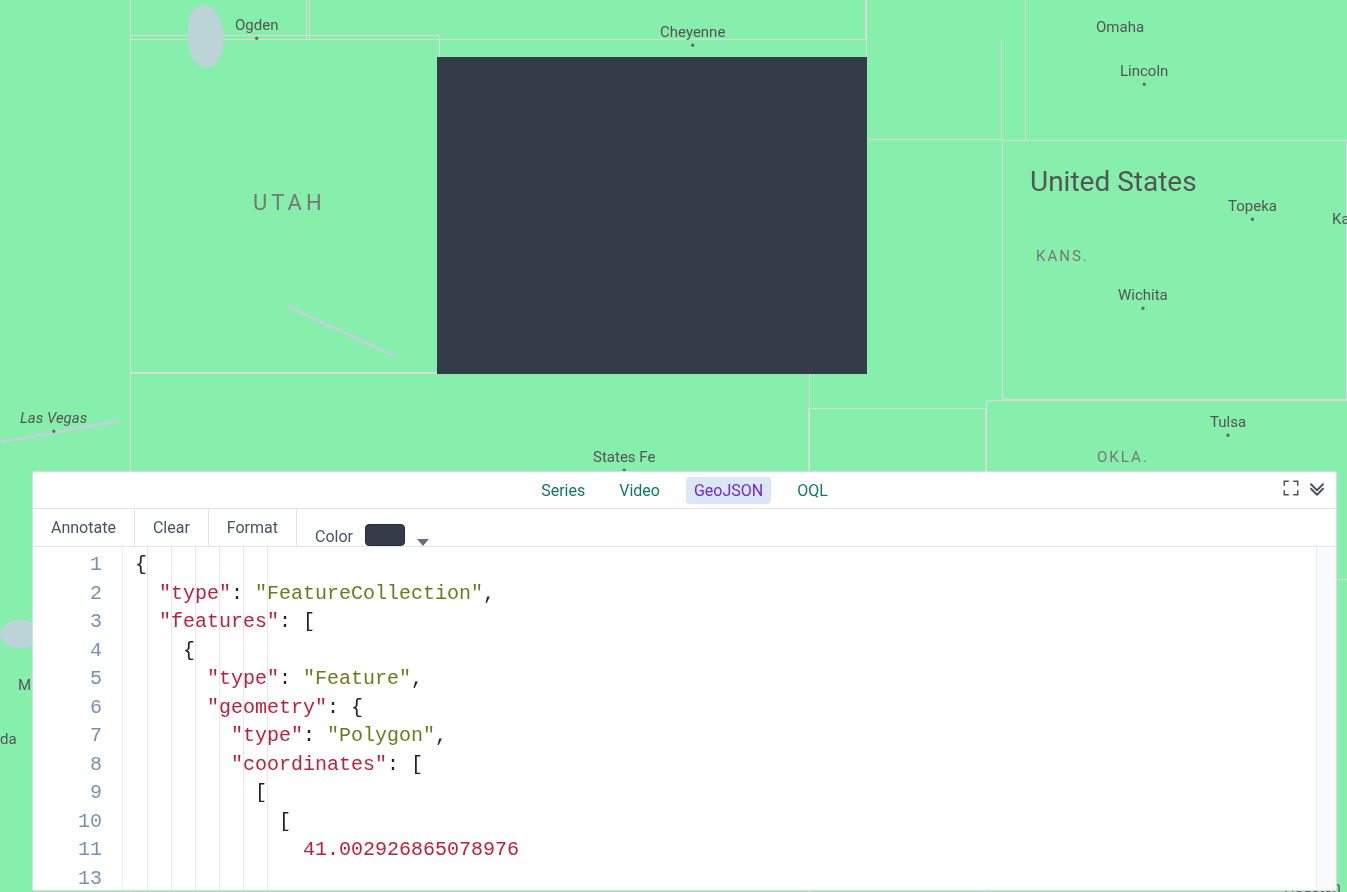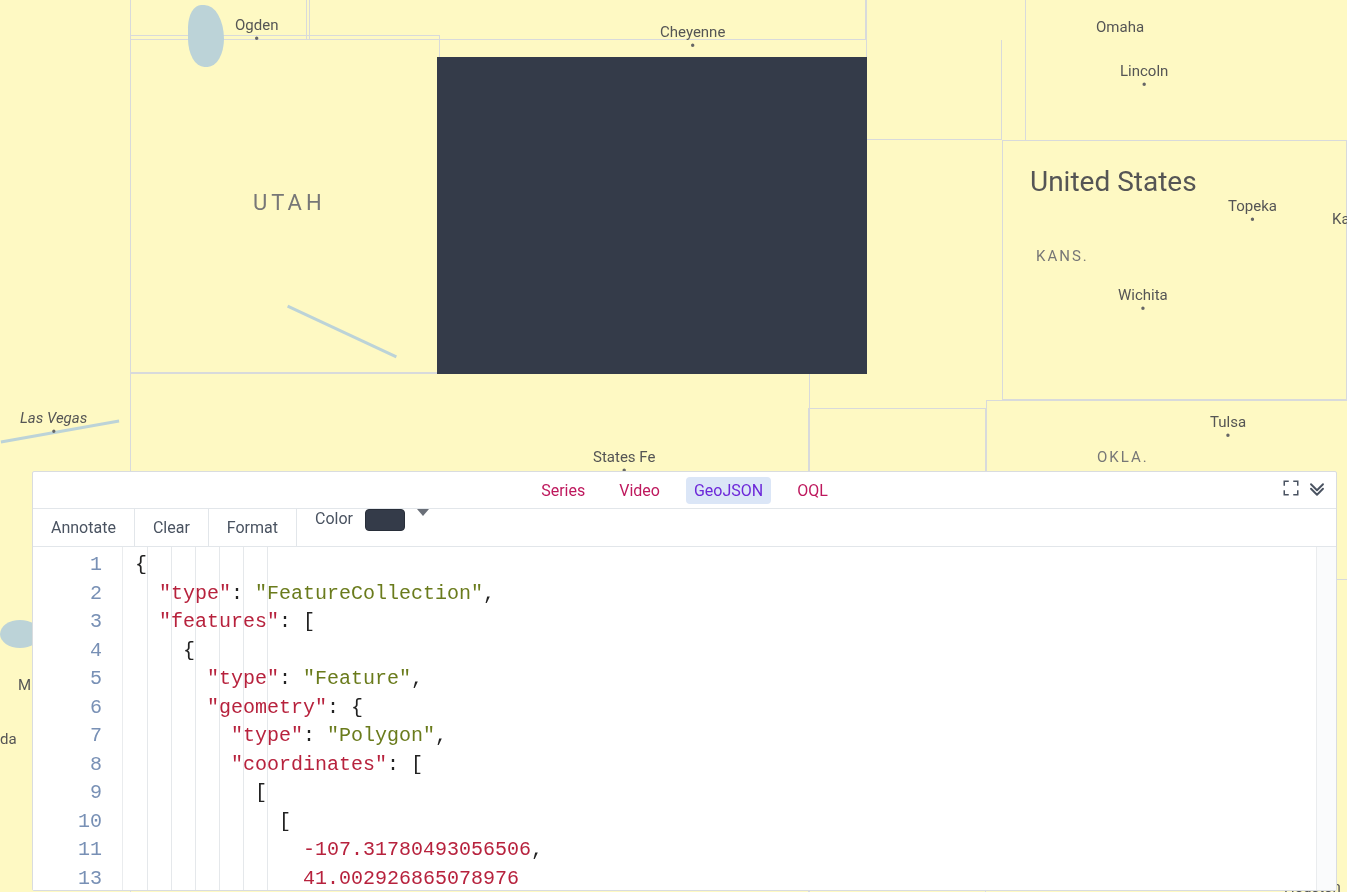--- a/index.html
+++ b/index.html
@@ -1,20 +1,20 @@
 <!DOCTYPE html>
 <html><head>
 <meta charset="utf-8">
 <style>
 * { margin: 0; padding: 0; box-sizing: border-box; }
 html, body { width: 1347px; height: 892px; overflow: hidden; font-family: -apple-system, "Segoe UI", Roboto, Helvetica, Arial, sans-serif; }
 .app { position: relative; width: 1347px; height: 892px; background: #eff0f0; }
 
 
-.map { position: absolute; inset: 0; background: #fef9c3; }
+.map { position: absolute; inset: 0; background: #86efac; }
 .map .state-border { position: absolute; border: 1px solid #d8dadb; box-sizing: border-box; }
 .map .state-fill   { position: absolute; background: #343b49; }
 .map .label { position: absolute; color: #555; white-space: nowrap; }
 .map .label.city    { font-size: 15px; color: #555; }
 .map .label.city .dot::after { content:"•"; position: absolute; bottom: -14px; left: 50%; transform: translateX(-50%); color:#666; font-size:16px; }
 .map .label.state   { font-size: 22px; letter-spacing: 4px; color: #777; text-transform: uppercase; }
 .map .label.state-sm{ font-size: 15px; letter-spacing: 2px; color: #777; text-transform: uppercase; }
 .map .label.country { font-size: 28px; color: #555; }
 .map .river { position:absolute; background:#bcd3d8; }
 
@@ -25,33 +25,33 @@
   height: 420px;
   background: #fff;
   border: 1px solid #d9dcdf;
   border-radius: 2px;
   display: flex; flex-direction: column;
 }
 .panel-tabs {
   height: 37px; border-bottom: 1px solid #e2e6ea; display:flex; align-items:center;
   justify-content:center; gap: 18px; position: relative;
 }
-.panel-tabs .tab { font-size: 16px; color:#be185d; padding:4px 8px; cursor:pointer; border-radius:4px; }
+.panel-tabs .tab { font-size: 16px; color:#0f766e; padding:4px 8px; cursor:pointer; border-radius:4px; }
 .panel-tabs .tab.active { background:#dbe6f7; color:#6d28d9; }
 .panel-tabs .right-icons { position:absolute; right:10px; display:flex; gap:8px; color:#4a5361; }
 .panel-tabs .right-icons span { cursor:pointer; }
 
 .panel-toolbar {
   height: 38px; border-bottom: 1px solid #e2e6ea; display:flex; align-items:stretch;
 }
 .panel-toolbar .btn {
   padding: 0 18px; display:flex; align-items:center; font-size:16px; color:#4a5361;
   border-right: 1px solid #e2e6ea; cursor:pointer;
 }
-.panel-toolbar .color-group { display:flex; align-items:flex-start; padding:0 14px 0 18px; gap:12px; }
+.panel-toolbar .color-group { display:flex; align-items:flex-end; padding:0 14px 0 18px; gap:12px; }
 .panel-toolbar .swatch {
   width:40px; height:22px; border-radius:4px; background:#343b49; border:1px solid #282e39;
 }
 .panel-toolbar .caret {
   width:0; height:0; border-left:6px solid transparent; border-right:6px solid transparent;
   border-top:7px solid #6a6f78;
 }
 
 
 .editor { flex:1; display:flex; overflow:hidden; font-family:"SFMono-Regular",Consolas,"Liberation Mono",Menlo,monospace; font-size:20px; line-height:28.5px; }
@@ -172,21 +172,20 @@
         <div class="line"><span class="pun">{</span></div>
         <div class="line">  <span class="key">"type"</span><span class="pun">: </span><span class="str">"FeatureCollection"</span><span class="pun">,</span></div>
         <div class="line">  <span class="key">"features"</span><span class="pun">: [</span></div>
         <div class="line">    <span class="pun">{</span></div>
         <div class="line">      <span class="key">"type"</span><span class="pun">: </span><span class="str">"Feature"</span><span class="pun">,</span></div>
         <div class="line">      <span class="key">"geometry"</span><span class="pun">: {</span></div>
         <div class="line">        <span class="key">"type"</span><span class="pun">: </span><span class="str">"Polygon"</span><span class="pun">,</span></div>
         <div class="line">        <span class="key">"coordinates"</span><span class="pun">: [</span></div>
         <div class="line">          <span class="pun">[</span></div>
         <div class="line">            <span class="pun">[</span></div>
-        <div class="line">              <span class="num">-107.31780493056506</span><span class="pun">,</span></div>
         <div class="line">              <span class="num">41.002926865078976</span></div>
 
         <div class="scrollbar"></div>
       </div>
     </div>
 
   </div>
 </div>
 
 </body></html>

